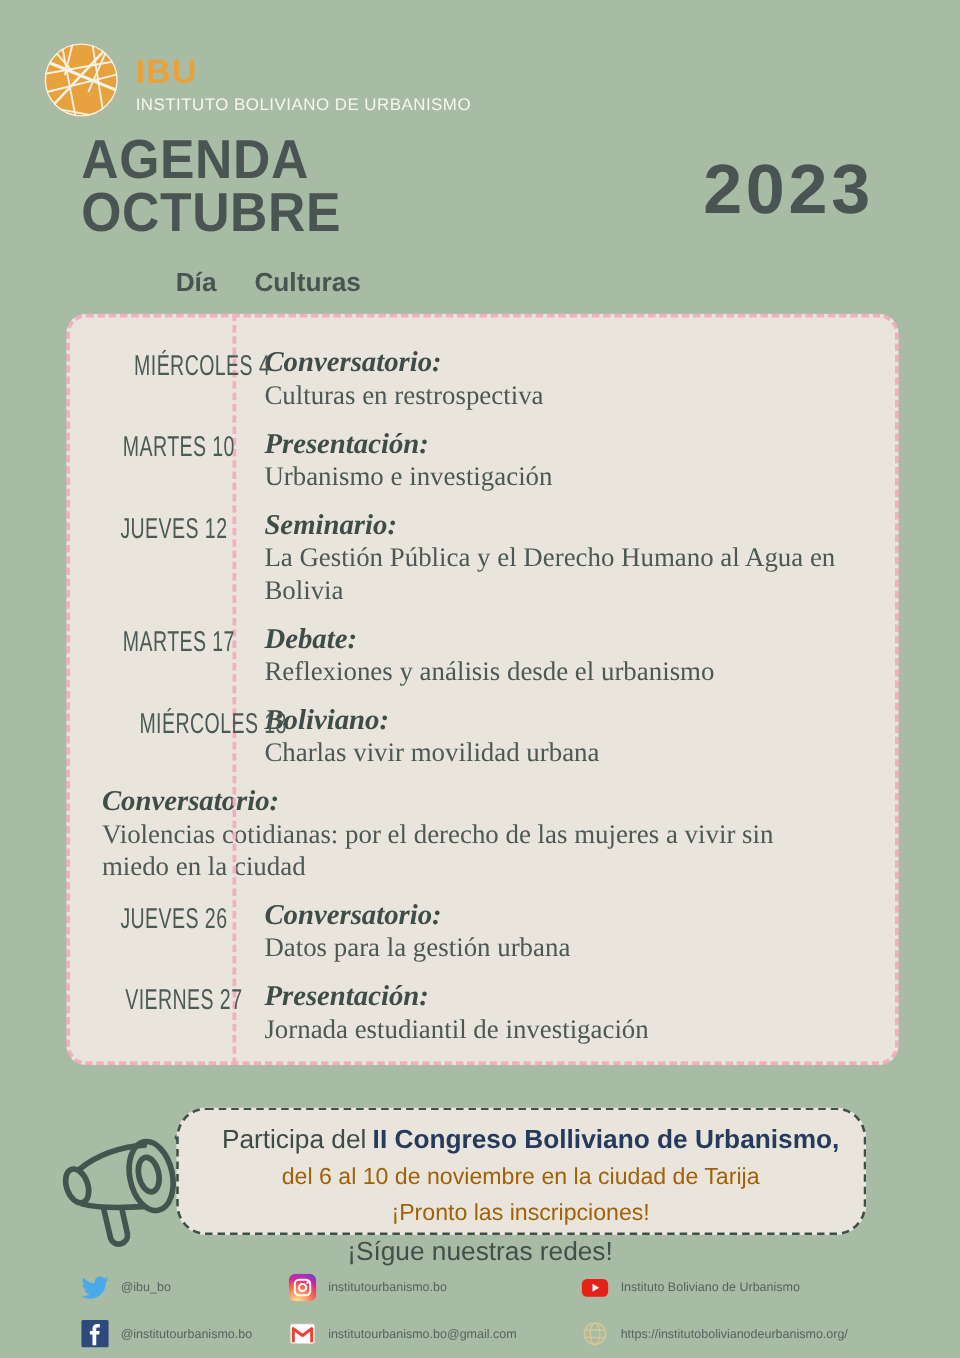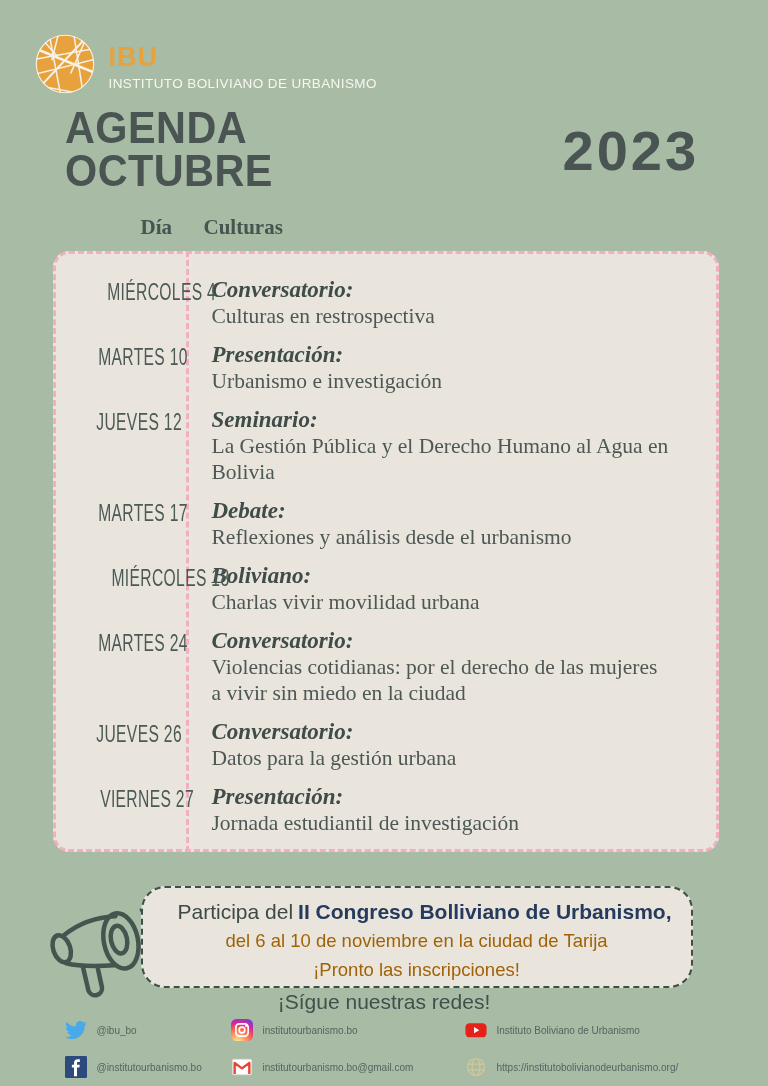--- a/index.html
+++ b/index.html
@@ -21,21 +21,21 @@
   .brand-subtitle{color:var(--brand-white);font-size:13.5px;letter-spacing:.4px;margin-top:5px;white-space:nowrap;}
 
   
   .title{position:absolute;left:62px;top:102px;color:var(--title-text);
          font-size:44px;font-weight:bold;line-height:43px;letter-spacing:.5px;
          transform:scaleX(0.94);transform-origin:0 0;}
   .year{position:absolute;left:560px;top:114px;color:var(--title-text);
         font-size:56px;font-weight:bold;letter-spacing:3px;}
 
   
-  .col-head{position:absolute;top:211px;font-size:21px;font-weight:bold;color:var(--dark-slate);font-family:Liberation Serif, serif;}
+  .col-head{position:absolute;top:211px;font-size:21px;font-weight:bold;color:var(--dark-slate);}
   .col-head.day{left:138px;}
   .col-head.act{left:201px;}
 
   
   .table{position:absolute;left:50px;top:247px;width:666px;height:601px;
          background:var(--panel-cream);border:3px dashed var(--pink-border);
          border-radius:16px;padding-top:22px;}
   .divider{position:absolute;left:130px;top:-3px;bottom:-3px;width:0;
            border-left:3px dashed var(--pink-border);}
   .rows{display:flex;flex-direction:column;gap:12px;}
@@ -143,21 +143,20 @@
           </div>
         </div>
         <div class="row">
           <div class="day-cell"><span class="cond">MIÉRCOLES 18</span></div>
           <div class="act-cell">
             <div class="act-title">Boliviano:</div>
             <div class="act-desc">Charlas vivir movilidad urbana</div>
           </div>
         </div>
         <div class="row">
-          <div class="day-cell"><span class="cond">MARTES 24</span></div>
           <div class="act-cell">
             <div class="act-title">Conversatorio:</div>
             <div class="act-desc">Violencias cotidianas: por el derecho de las mujeres a vivir sin miedo en la ciudad</div>
           </div>
         </div>
         <div class="row">
           <div class="day-cell"><span class="cond">JUEVES 26</span></div>
           <div class="act-cell">
             <div class="act-title">Conversatorio:</div>
             <div class="act-desc">Datos para la gestión urbana</div>

